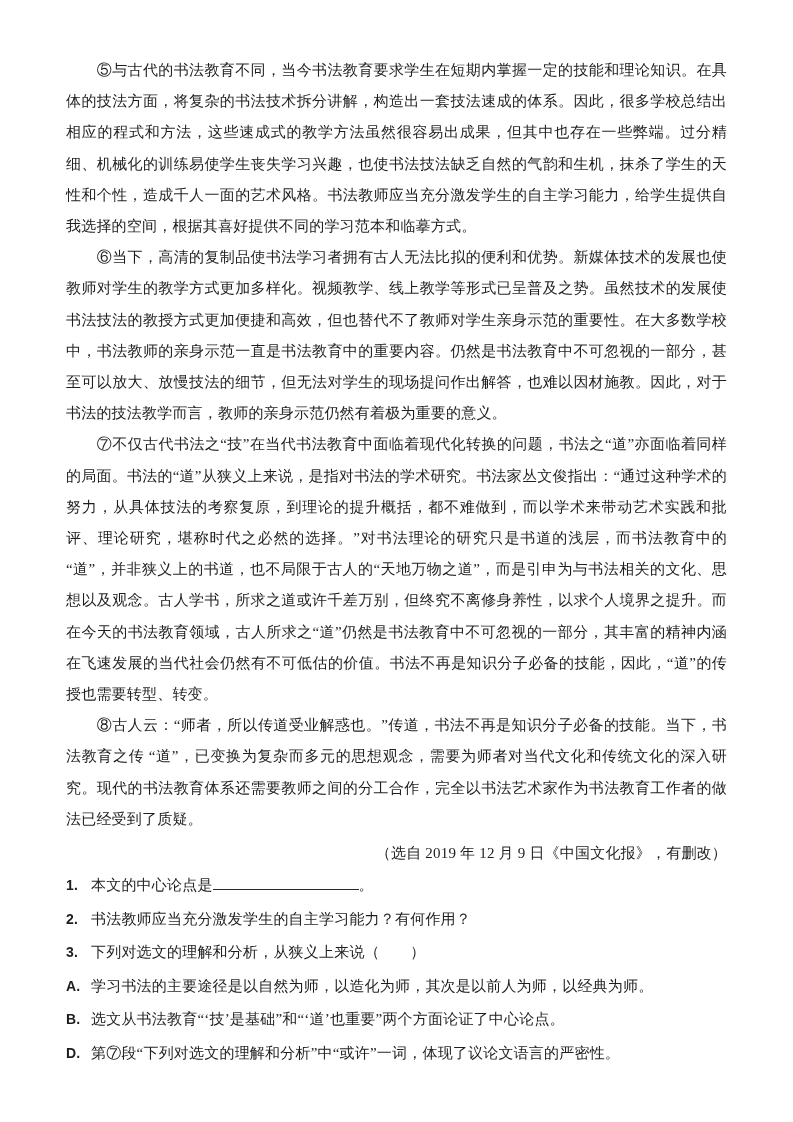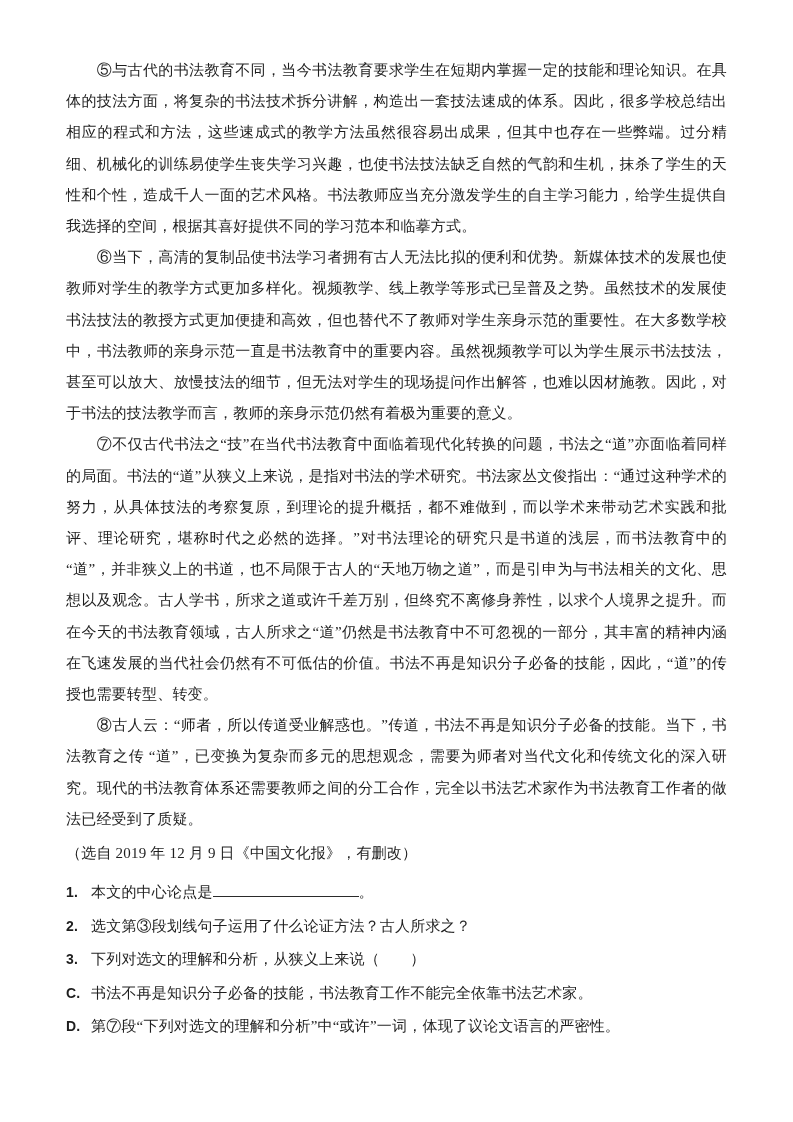--- a/index.html
+++ b/index.html
@@ -27,25 +27,25 @@
     line-height: 31.2px;
     text-align: justify;
     text-justify: inter-ideograph;
     text-indent: 2.05em;
     letter-spacing: 0.2px;
   }
   .citation {
     margin: 2px 0 0 0;
     font-size: 15px;
     line-height: 32px;
-    text-align: left;
+    text-align: right;
     letter-spacing: 0.2px;
   }
   .questions {
-    margin-top: 7px;
+    margin-top: 0;
   }
   .q-row {
     margin: 0;
     font-size: 15px;
     line-height: 33.5px;
     letter-spacing: 0.2px;
     white-space: nowrap;
   }
   .q-num {
     display: inline-block;
@@ -62,35 +62,36 @@
     vertical-align: baseline;
   }
 </style>
 </head>
 <body>
 
 <div class="page">
 
   <div class="article">
     <p class="para">⑤与古代的书法教育不同，当今书法教育要求学生在短期内掌握一定的技能和理论知识。在具体的技法方面，将复杂的书法技术拆分讲解，构造出一套技法速成的体系。因此，很多学校总结出相应的程式和方法，这些速成式的教学方法虽然很容易出成果，但其中也存在一些弊端。过分精细、机械化的训练易使学生丧失学习兴趣，也使书法技法缺乏自然的气韵和生机，抹杀了学生的天性和个性，造成千人一面的艺术风格。书法教师应当充分激发学生的自主学习能力，给学生提供自我选择的空间，根据其喜好提供不同的学习范本和临摹方式。</p>
-    <p class="para">⑥当下，高清的复制品使书法学习者拥有古人无法比拟的便利和优势。新媒体技术的发展也使教师对学生的教学方式更加多样化。视频教学、线上教学等形式已呈普及之势。虽然技术的发展使书法技法的教授方式更加便捷和高效，但也替代不了教师对学生亲身示范的重要性。在大多数学校中，书法教师的亲身示范一直是书法教育中的重要内容。虽然视频教学可以为学生展示书法技法，甚至可以放大、放慢技法的细节，但无法对学生的现场提问作出解答，也难以因材施教。因此，对于书法的技法教学而言，教师的亲身示范仍然有着极为重要的意义。</p>
+    <p class="para">⑥当下，高清的复制品使书法学习者拥有古人无法比拟的便利和优势。新媒体技术的发展也使教师对学生的教学方式更加多样化。视频教学、线上教学等形式已呈普及之势。虽然技术的发展使书法技法的教授方式更加便捷和高效，但也替代不了教师对学生亲身示范的重要性。在大多数学校中，书法教师的亲身示范一直是书法教育中的重要内容。仍然是书法教育中不可忽视的一部分，甚至可以放大、放慢技法的细节，但无法对学生的现场提问作出解答，也难以因材施教。因此，对于书法的技法教学而言，教师的亲身示范仍然有着极为重要的意义。</p>
     <p class="para">⑦不仅古代书法之“技”在当代书法教育中面临着现代化转换的问题，书法之“道”亦面临着同样的局面。书法的“道”从狭义上来说，是指对书法的学术研究。书法家丛文俊指出：“通过这种学术的努力，从具体技法的考察复原，到理论的提升概括，都不难做到，而以学术来带动艺术实践和批评、理论研究，堪称时代之必然的选择。”对书法理论的研究只是书道的浅层，而书法教育中的“道”，并非狭义上的书道，也不局限于古人的“天地万物之道”，而是引申为与书法相关的文化、思想以及观念。古人学书，所求之道或许千差万别，但终究不离修身养性，以求个人境界之提升。而在今天的书法教育领域，古人所求之“道”仍然是书法教育中不可忽视的一部分，其丰富的精神内涵在飞速发展的当代社会仍然有不可低估的价值。书法不再是知识分子必备的技能，因此，“道”的传授也需要转型、转变。</p>
     <p class="para">⑧古人云：“师者，所以传道受业解惑也。”传道，书法不再是知识分子必备的技能。当下，书法教育之传 “道”，已变换为复杂而多元的思想观念，需要为师者对当代文化和传统文化的深入研究。现代的书法教育体系还需要教师之间的分工合作，完全以书法艺术家作为书法教育工作者的做法已经受到了质疑。</p>
   </div>
 
   <p class="citation">（选自 2019 年 12 月 9 日《中国文化报》，有删改）</p>
 
   <div class="questions">
 
     <p class="q-row"><span class="q-num">1.</span><span>本文的中心论点是</span><span class="blank"></span><span>。</span></p>
 
-    <p class="q-row"><span class="q-num">2.</span><span>选文第③段划线句子运用了什么论证方法？古人所求之？</span></p>
+    <p class="q-row"><span class="q-num">2.</span><span>书法教师应当充分激发学生的自主学习能力？有何作用？</span></p>
 
     <p class="q-row"><span class="q-num">3.</span><span>下列对选文的理解和分析，从狭义上来说（　　）</span></p>
 
+    <p class="q-row"><span class="q-num">A.</span><span>学习书法的主要途径是以自然为师，以造化为师，其次是以前人为师，以经典为师。</span></p>
 
+    <p class="q-row"><span class="q-num">B.</span><span>选文从书法教育“‘技’是基础”和“‘道’也重要”两个方面论证了中心论点。</span></p>
 
-    <p class="q-row"><span class="q-num">C.</span><span>书法不再是知识分子必备的技能，书法教育工作不能完全依靠书法艺术家。</span></p>
 
     <p class="q-row"><span class="q-num">D.</span><span>第⑦段“下列对选文的理解和分析”中“或许”一词，体现了议论文语言的严密性。</span></p>
 
   </div>
 </div>
 
 </body></html>

